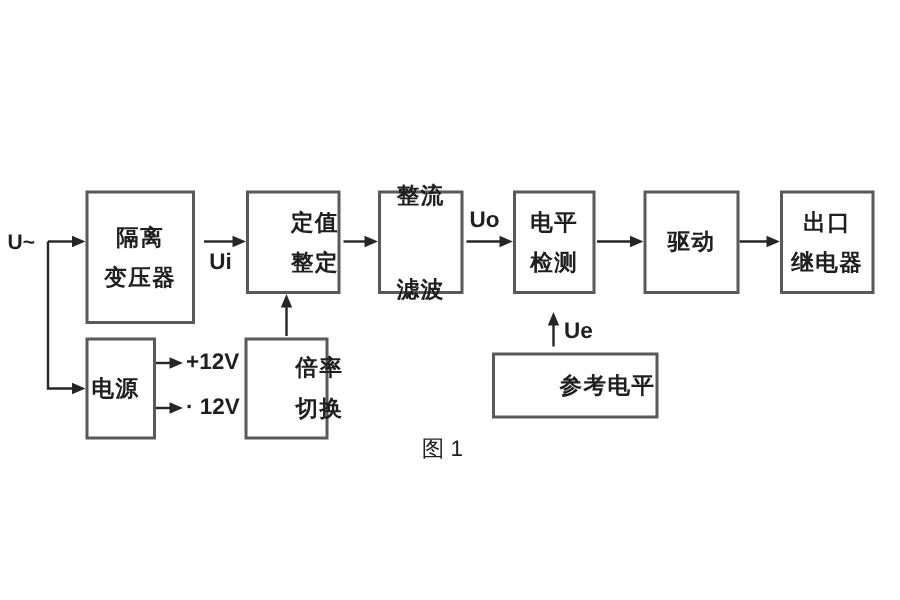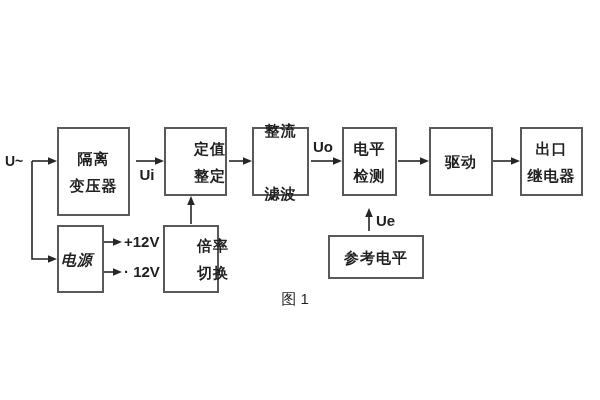--- a/index.html
+++ b/index.html
@@ -157,30 +157,30 @@
 
   <div class="block" style="left:429px; top:127px; width:64px; height:69px;">
     <span>驱动</span>
   </div>
 
   <div class="block" style="left:520px; top:127px; width:63px; height:69px;">
     <span>出口</span>
     <span>继电器</span>
   </div>
 
-  <div class="block align-left" style="left:57px; top:225px; width:47px; height:68px;font-style:italic;">
+  <div class="block align-left" style="left:57px; top:225px; width:47px; height:68px;">
     <span>电源</span>
   </div>
 
   <div class="block" style="left:163px; top:225px; width:56px; height:68px;padding-left:44px;">
     <span>倍率</span>
     <span>切换</span>
   </div>
 
-  <div class="block" style="left:328px; top:235px; width:96px; height:44px;">
+  <div class="block" style="left:328px; top:235px; width:111px; height:44px;align-items:flex-end;">
     <span>参考电平</span>
   </div>
 
   <div class="label" style="left:5px; top:153px; font-size:14px;">U~</div>
 
   <div class="label center" style="left:134px; top:139px; width:26px;margin-top:28px;">Ui</div>
 
   <div class="label center" style="left:308px; top:139px; width:30px;">Uo</div>
 
   <div class="label" style="left:376px; top:213px;">Ue</div>

